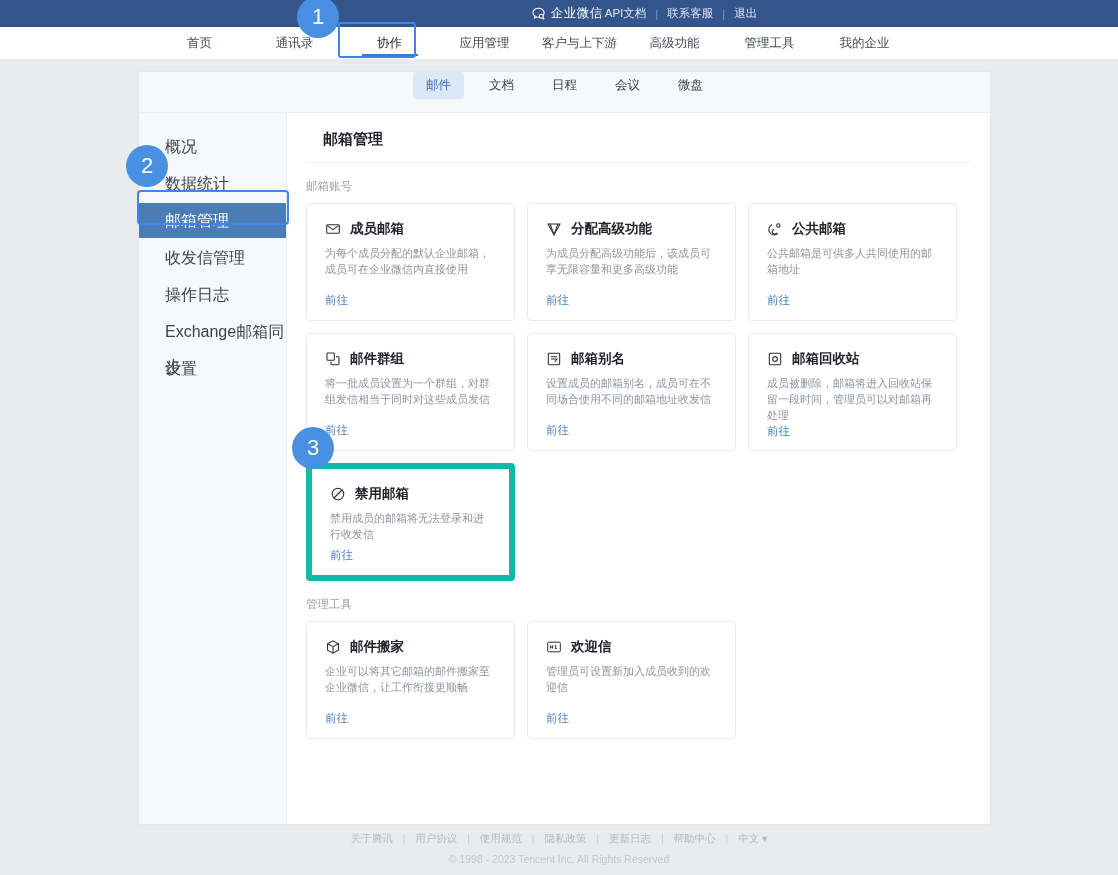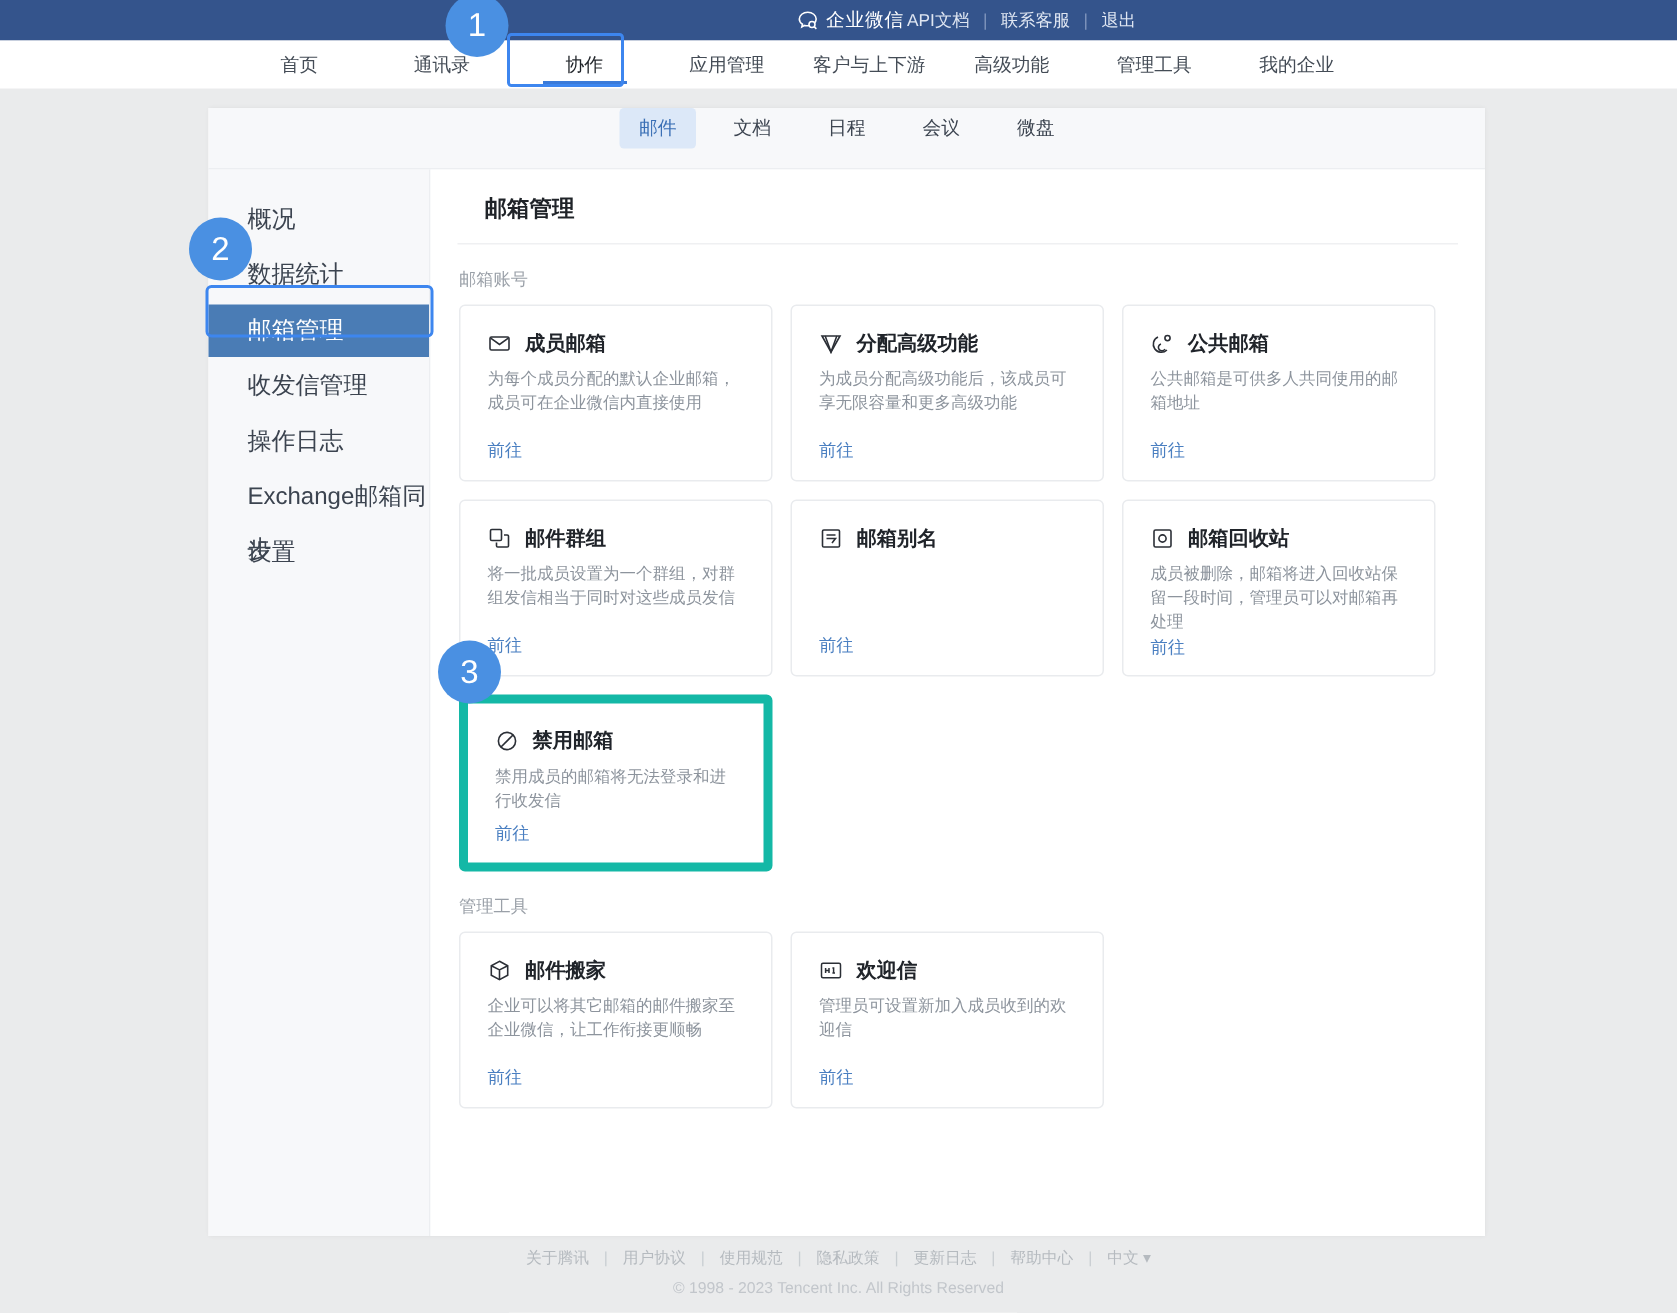--- a/index.html
+++ b/index.html
@@ -318,20 +318,21 @@
           <div class="card">
             <div class="card-head">
               <span>
                 <svg class="card-icon" viewBox="0 0 24 24" fill="none" stroke="currentColor" stroke-width="1.6">
                   <rect x="3.5" y="3.5" width="17" height="17" rx="1.3"></rect>
                   <path d="M7.5 8.5h9M7.5 12h9l-3.5 4.5"></path>
                 </svg>
               </span>
               <span class="card-title">邮箱别名</span>
             </div>
+            <div class="card-desc">设置成员的邮箱别名，成员可在不同场合使用不同的邮箱地址收发信</div>
             <div class="card-go">前往</div>
           </div>
 
           <div class="card">
             <div class="card-head">
               <span>
                 <svg class="card-icon" viewBox="0 0 24 24" fill="none" stroke="currentColor" stroke-width="1.6">
                   <rect x="3.5" y="3.5" width="17" height="17" rx="1.6"></rect>
                   <circle cx="12" cy="12" r="3.6"></circle>
                 </svg>

